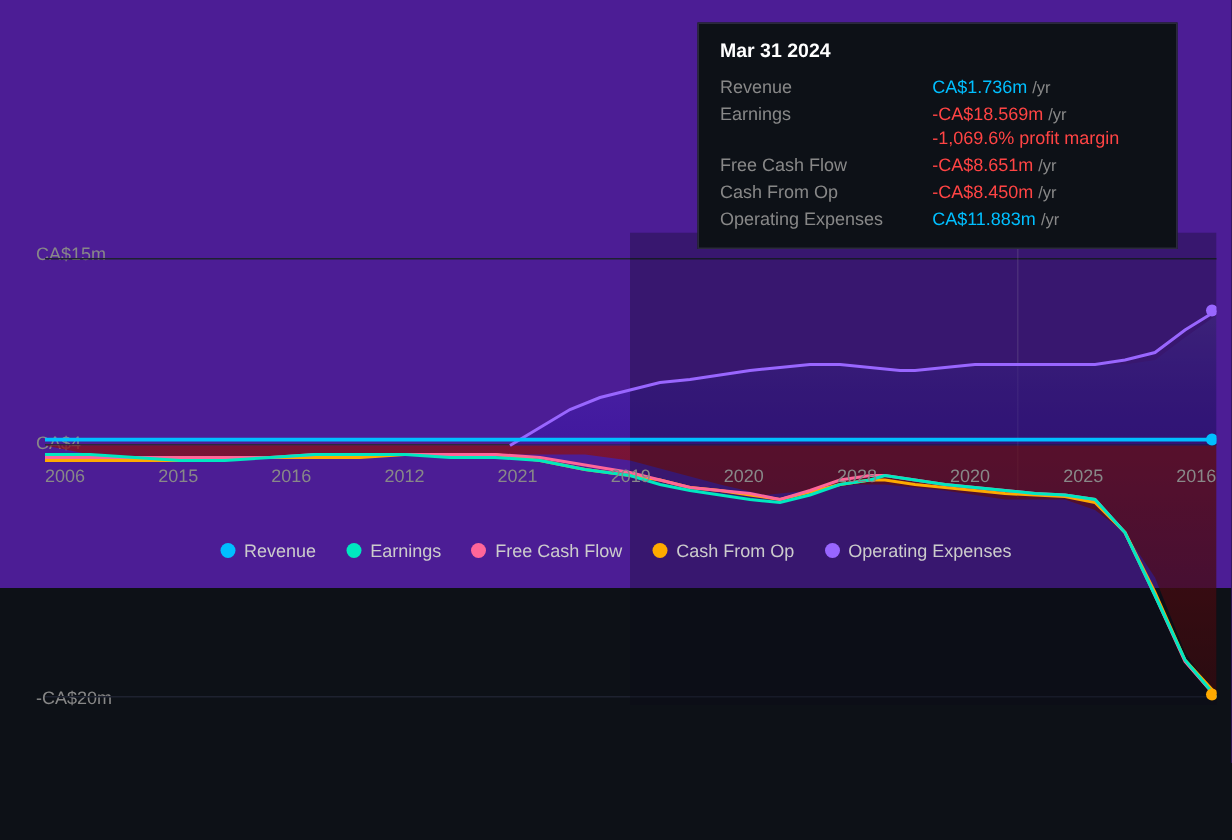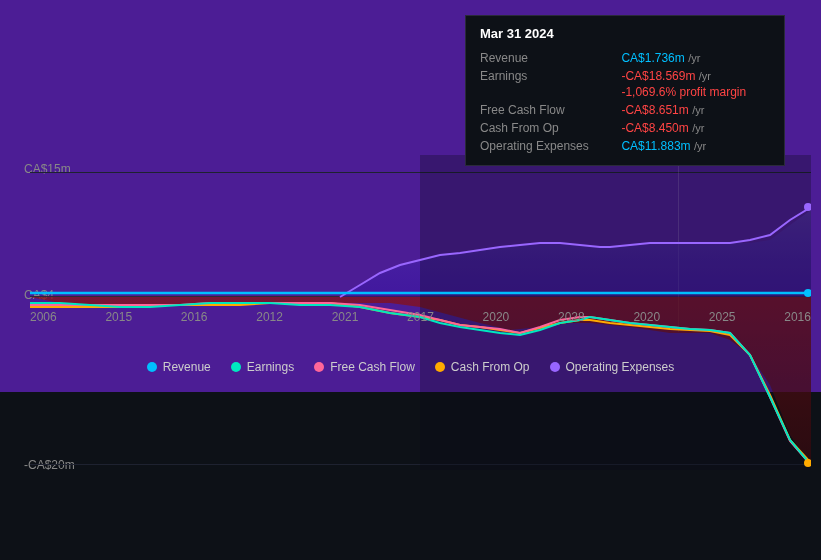--- a/index.html
+++ b/index.html
@@ -230,21 +230,21 @@
     <circle cx="778" cy="52" r="4" fill="#9966ff"></circle>
     <circle cx="778" cy="308" r="4" fill="#ffaa00"></circle>
   </svg>
 
   <div class="x-axis">
     <span class="x-label">2006</span>
     <span class="x-label">2015</span>
     <span class="x-label">2016</span>
     <span class="x-label">2012</span>
     <span class="x-label">2021</span>
-    <span class="x-label">2017</span>
+    <span class="x-label">2019</span>
     <span class="x-label">2020</span>
     <span class="x-label">2028</span>
     <span class="x-label">2020</span>
     <span class="x-label">2025</span>
     <span class="x-label">2016</span>
   </div>
 
   <div class="legend">
     <div class="legend-item">
       <div class="legend-dot" style="background:#00bfff;"></div>

